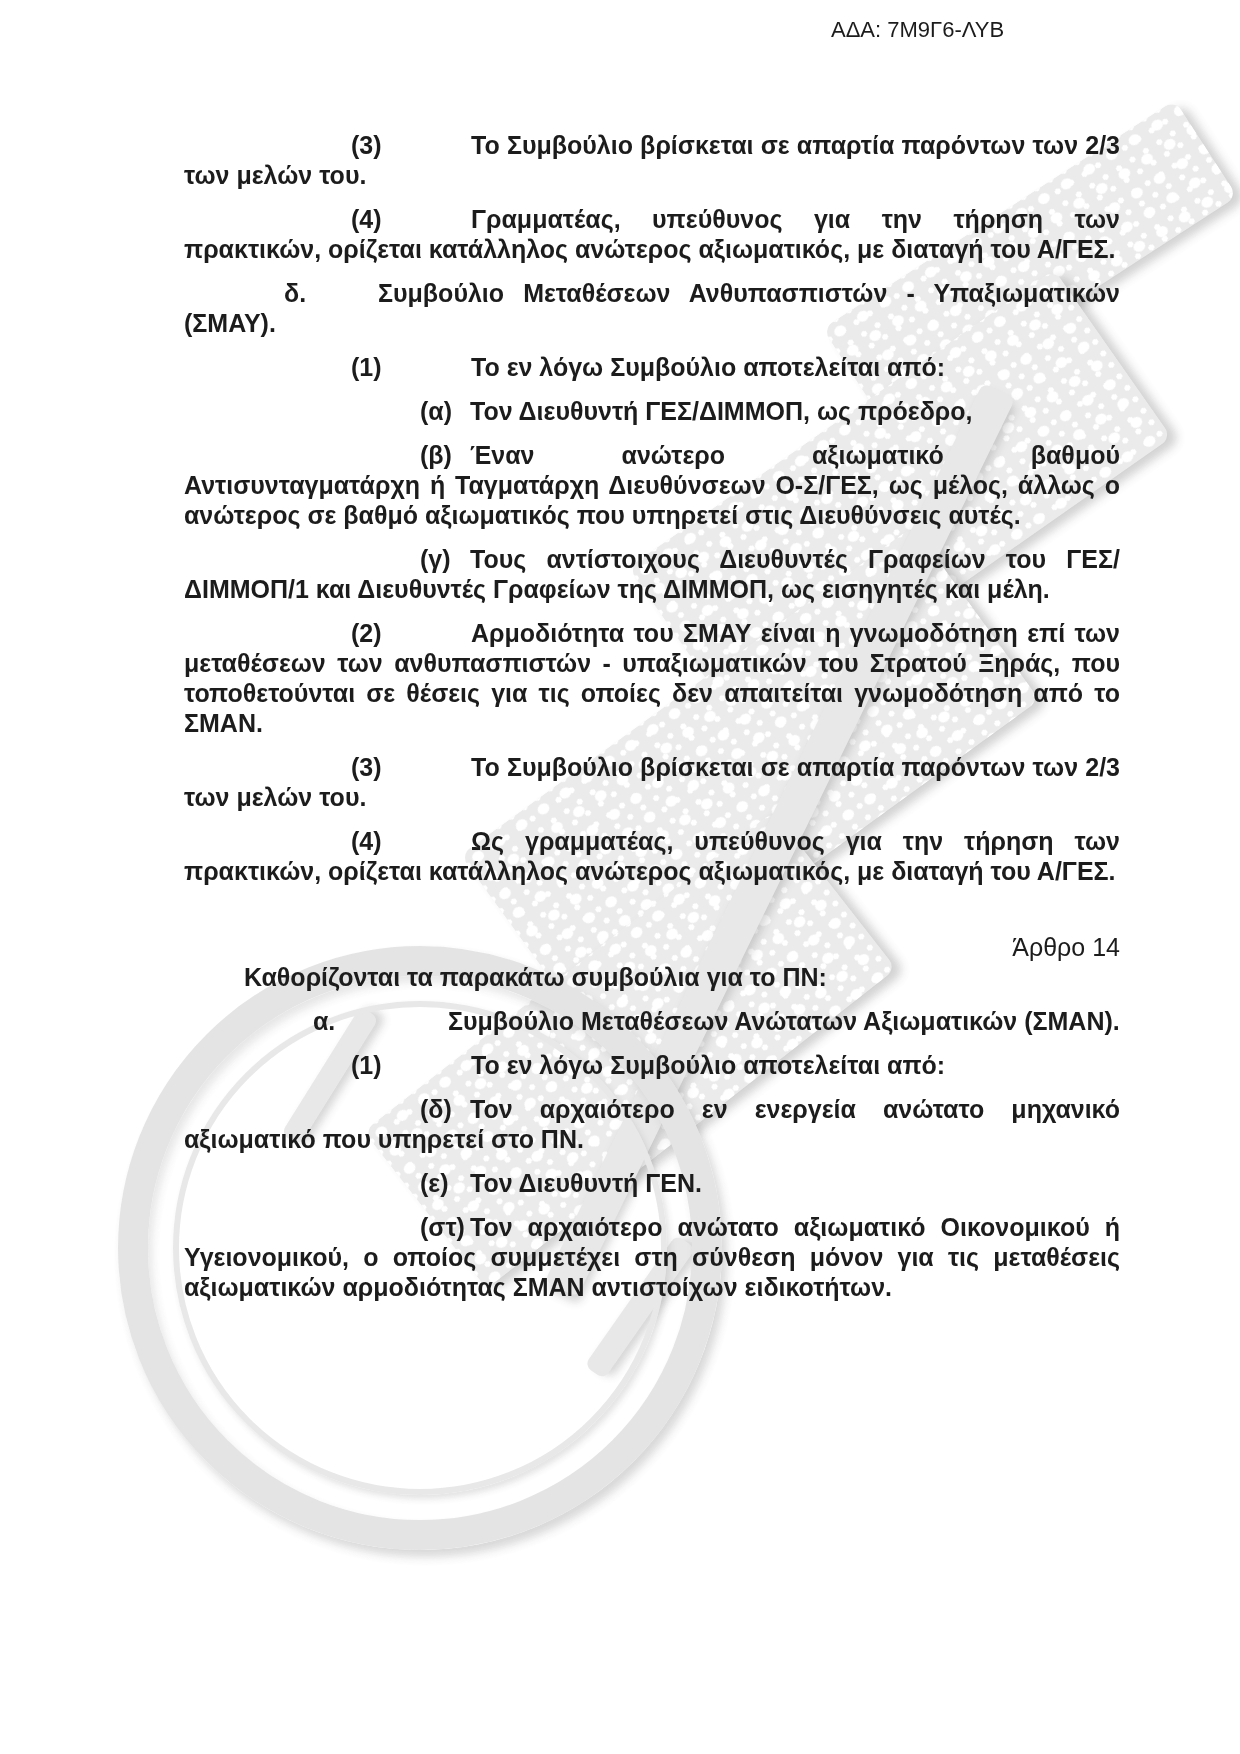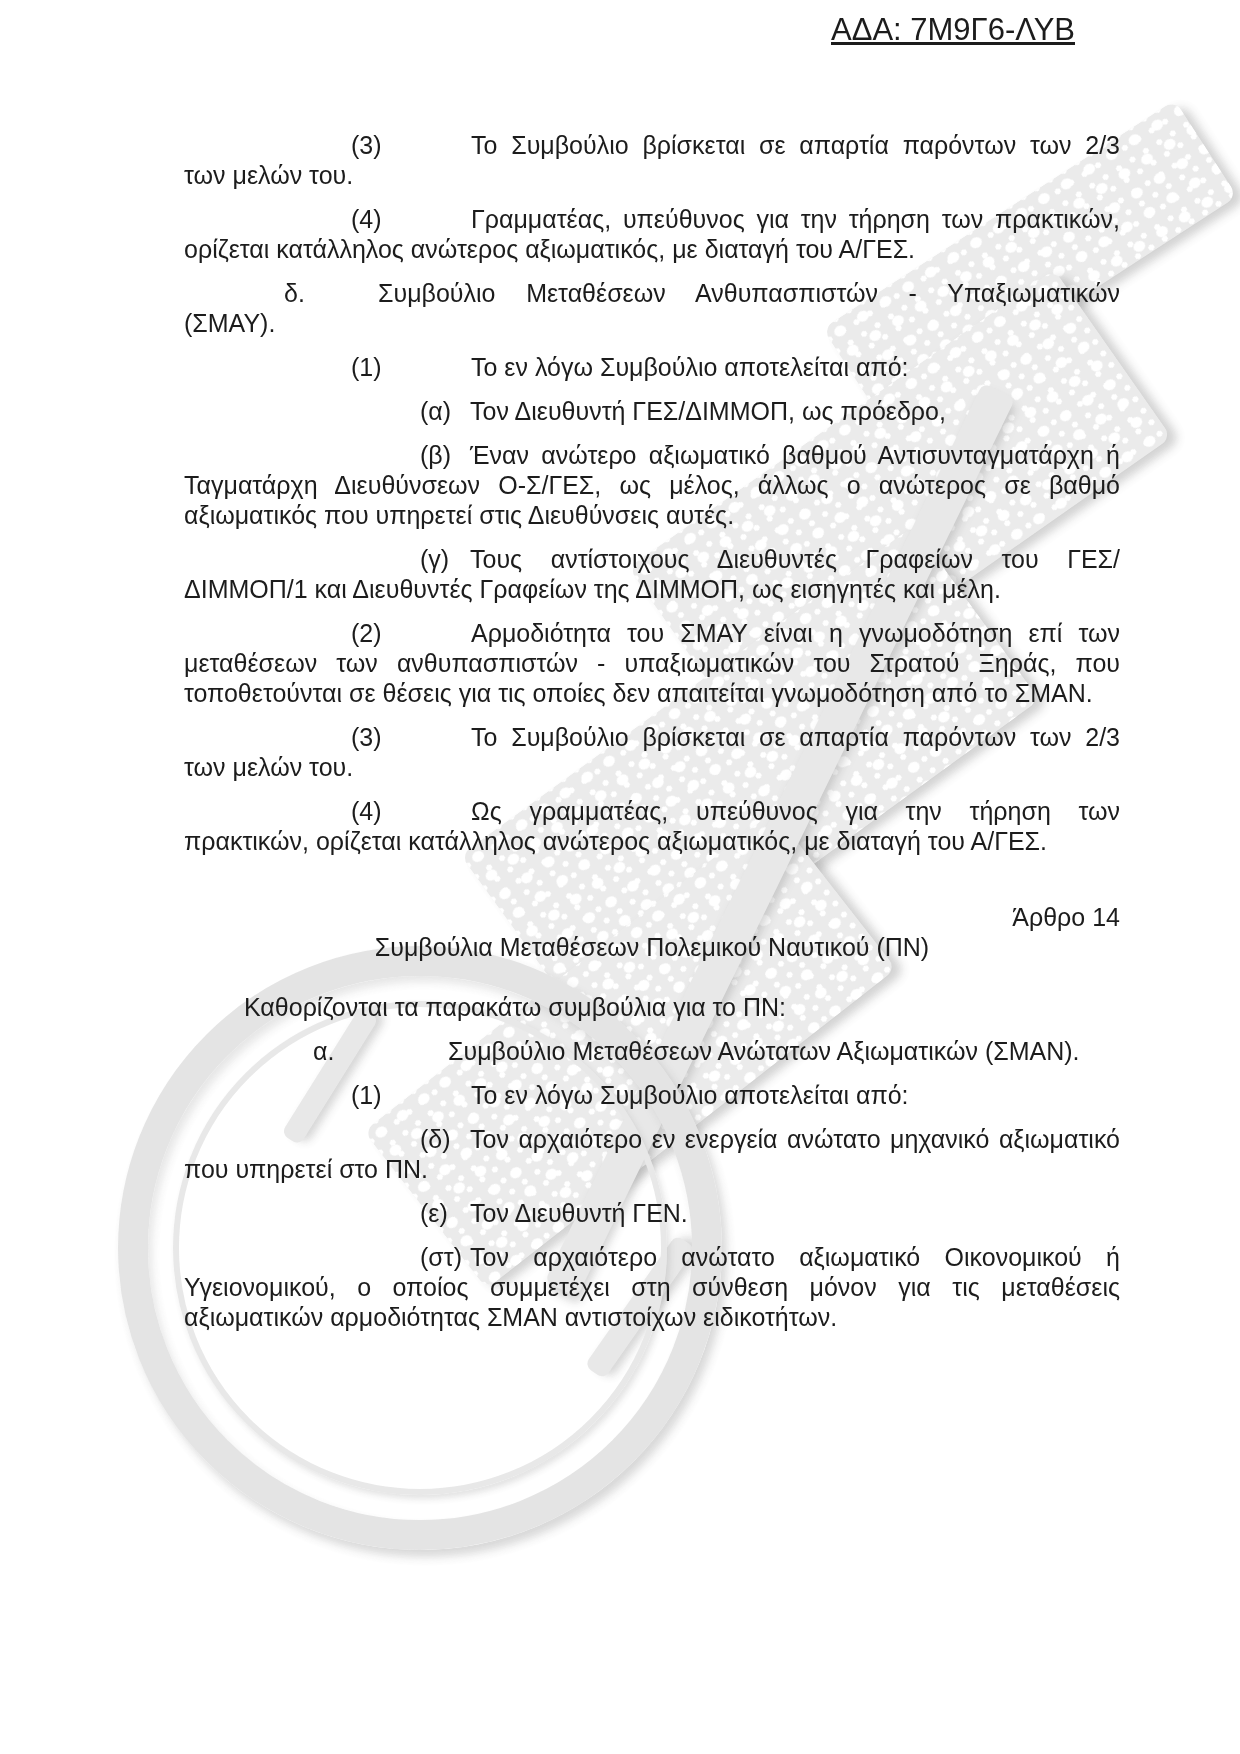--- a/index.html
+++ b/index.html
@@ -7,32 +7,32 @@
     position:relative;
     width:1240px;height:1754px;
     background:#ffffff;
     overflow:hidden;
     font-family:"Liberation Sans","DejaVu Sans",sans-serif;
     color:#1c1c1c;
   }
   
   .ada{
     position:absolute;left:831px;top:16px;
-    font-size:31px;line-height:28px;white-space:nowrap;z-index:3;text-decoration:underline;
+    font-size:22px;line-height:28px;white-space:nowrap;z-index:3;
   }
   .pagenum{
     position:absolute;left:0;top:62px;width:100%;
     text-align:center;font-size:25px;line-height:28px;z-index:3;
   }
   
   .content{
     position:absolute;left:184px;top:130px;width:936px;
     font-size:25px;line-height:30px;z-index:2;
   }
-  .para{margin:0 0 14px 0;text-align:justify;}
+  .para{margin:0 0 14px 0;text-align:justify;font-weight:bold;}
   .mk{display:inline-block;white-space:nowrap;text-indent:0;}
   .p-num   {text-indent:167px;} .m-num  {width:120px;}
   .p-sub   {text-indent:236px;} .m-sub  {width:50px;}
   .p-let-d {text-indent:100px;} .m-let-d{width:94px;}
   .p-let-a {text-indent:129px;} .m-let-a{width:135px;}
   .p-plain {text-indent:60px;}
   .article-title{margin-top:46px;text-align:right;}
   .article-subtitle{text-align:center;margin-bottom:30px;}
   
   .watermark{position:absolute;inset:0;z-index:1;pointer-events:none;opacity:.9;}
@@ -95,21 +95,20 @@
 
     <p class="para p-sub"><span class="mk m-sub">(γ)</span><span>Τους αντίστοιχους Διευθυντές Γραφείων του ΓΕΣ/ΔΙΜΜΟΠ/1 και Διευθυντές Γραφείων της ΔΙΜΜΟΠ, ως εισηγητές και μέλη.</span></p>
 
     <p class="para p-num"><span class="mk m-num">(2)</span><span>Αρμοδιότητα του ΣΜΑΥ είναι η γνωμοδότηση επί των μεταθέσεων των ανθυπασπιστών - υπαξιωματικών του Στρατού Ξηράς, που τοποθετούνται σε θέσεις για τις οποίες δεν απαιτείται γνωμοδότηση από το ΣΜΑΝ.</span></p>
 
     <p class="para p-num"><span class="mk m-num">(3)</span><span>Το Συμβούλιο βρίσκεται σε απαρτία παρόντων των 2/3 των μελών του.</span></p>
 
     <p class="para p-num"><span class="mk m-num">(4)</span><span>Ως γραμματέας, υπεύθυνος για την τήρηση των πρακτικών, ορίζεται κατάλληλος ανώτερος αξιωματικός, με διαταγή του Α/ΓΕΣ.</span></p>
 
     <div class="article-title">Άρθρο 14</div>
-    <div class="article-subtitle">Συμβούλια Μεταθέσεων Πολεμικού Ναυτικού (ΠΝ)</div>
 
     <p class="para p-plain"><span>Καθορίζονται τα παρακάτω συμβούλια για το ΠΝ:</span></p>
 
     <p class="para p-let-a"><span class="mk m-let-a">α.</span><span>Συμβούλιο Μεταθέσεων Ανώτατων Αξιωματικών (ΣΜΑΝ).</span></p>
 
     <p class="para p-num"><span class="mk m-num">(1)</span><span>Το εν λόγω Συμβούλιο αποτελείται από:</span></p>
 
 
 
 

